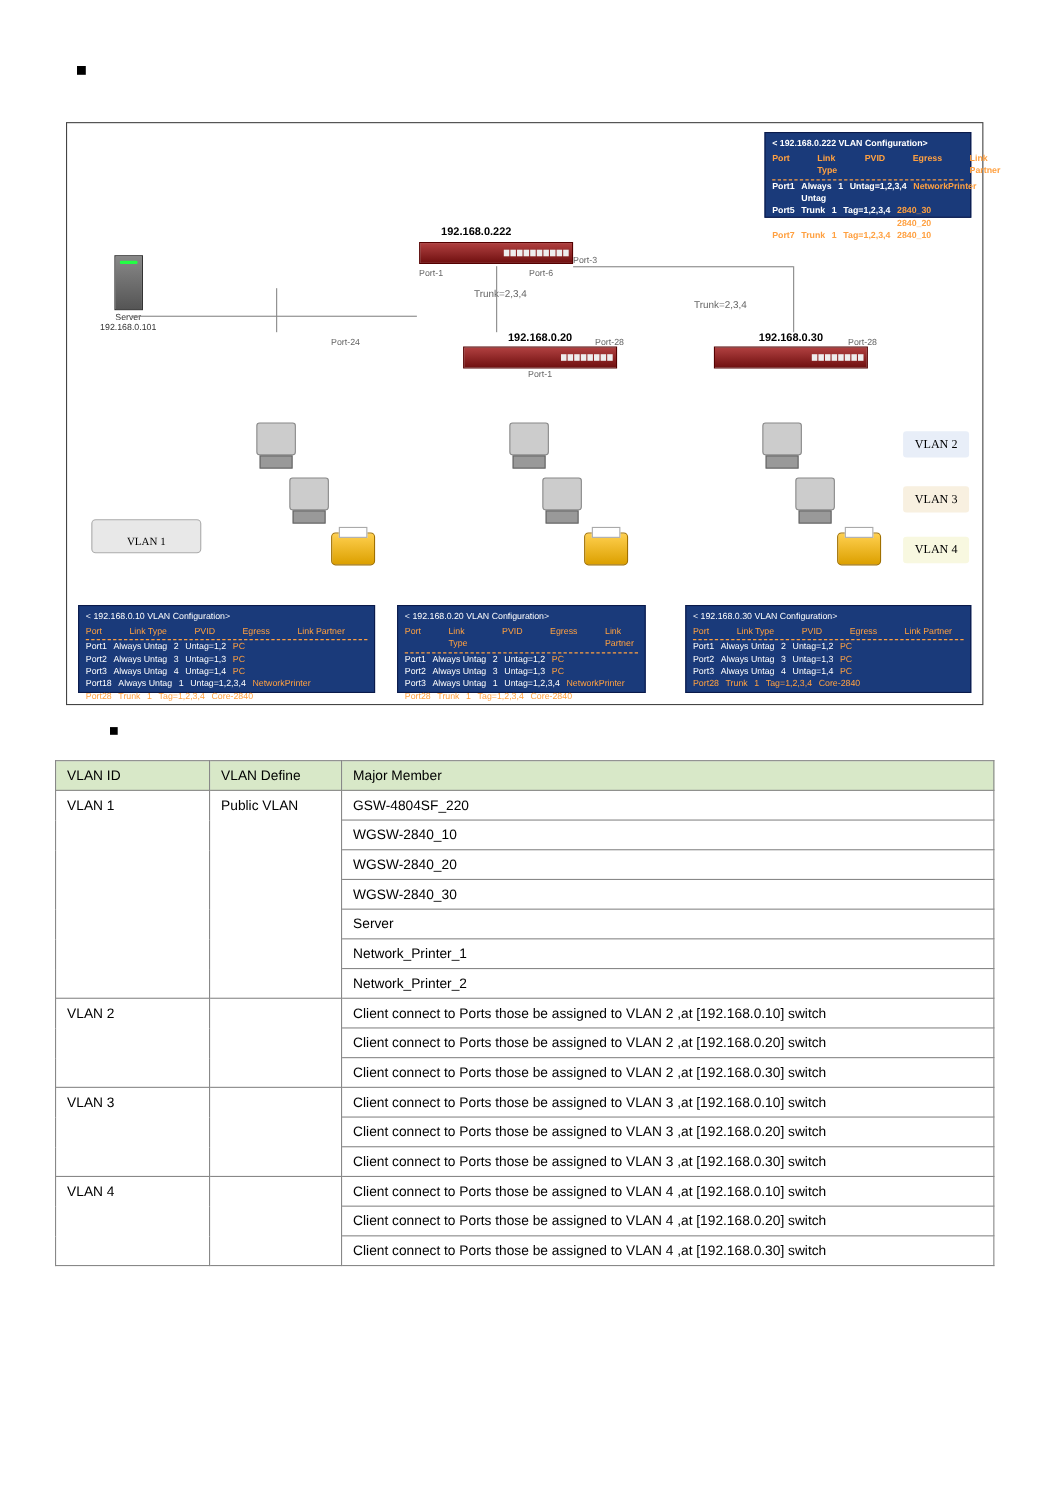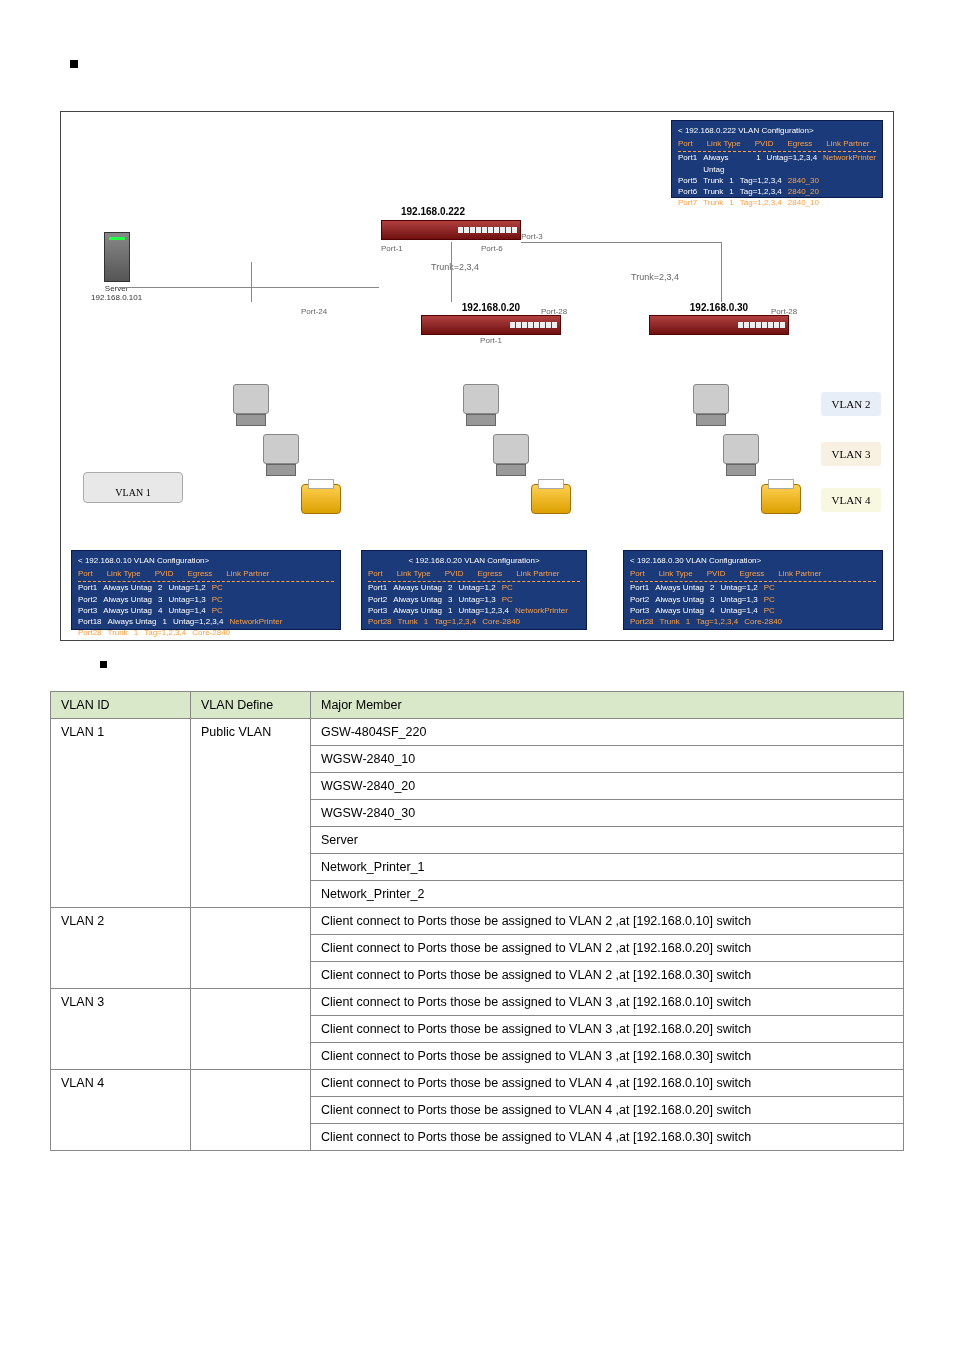--- a/index.html
+++ b/index.html
@@ -40,26 +40,26 @@
   
   .cfg-panel {
     position: absolute;
     background: #1a3a7a;
     color: #fff;
     font-size: 8px;
     padding: 4px 6px;
     line-height: 1.4;
     border: 1px solid #0a1a4a;
   }
-  .cfg-222 { top: 8px; right: 10px; width: 212px; height: 78px; }
+  .cfg-222 { top: 8px; right: 10px; width: 188px; height: 78px; font-weight: bold; }
   .cfg-10  { bottom: 10px; left: 10px; width: 270px; height: 80px; }
-  .cfg-20  { bottom: 10px; left: 300px; width: 226px; height: 80px; text-align: center; }
+  .cfg-20  { bottom: 10px; left: 300px; width: 226px; height: 80px; }
   .cfg-30  { bottom: 10px; right: 10px; width: 260px; height: 80px; }
   .cfg-title { font-size: 8px; color: #fff; margin-bottom: 2px; }
-  .cfg-head { color: #ffa040; display: flex; gap: 14px; border-bottom: 1px dashed #ffa040; padding-bottom: 2px; }
+  .cfg-head { color: #ffa040; display: flex; gap: 25px; border-bottom: 1px dashed #ffa040; padding-bottom: 2px; }
   .cfg-row { display: flex; gap: 6px; color: #fff; }
   .cfg-row .accent { color: #ffa040; }
   .cfg-row .partner { color: #ffa040; }
   
   .switch-box {
     position: absolute;
     text-align: center;
     font-size: 9px;
   }
   .switch-img {

